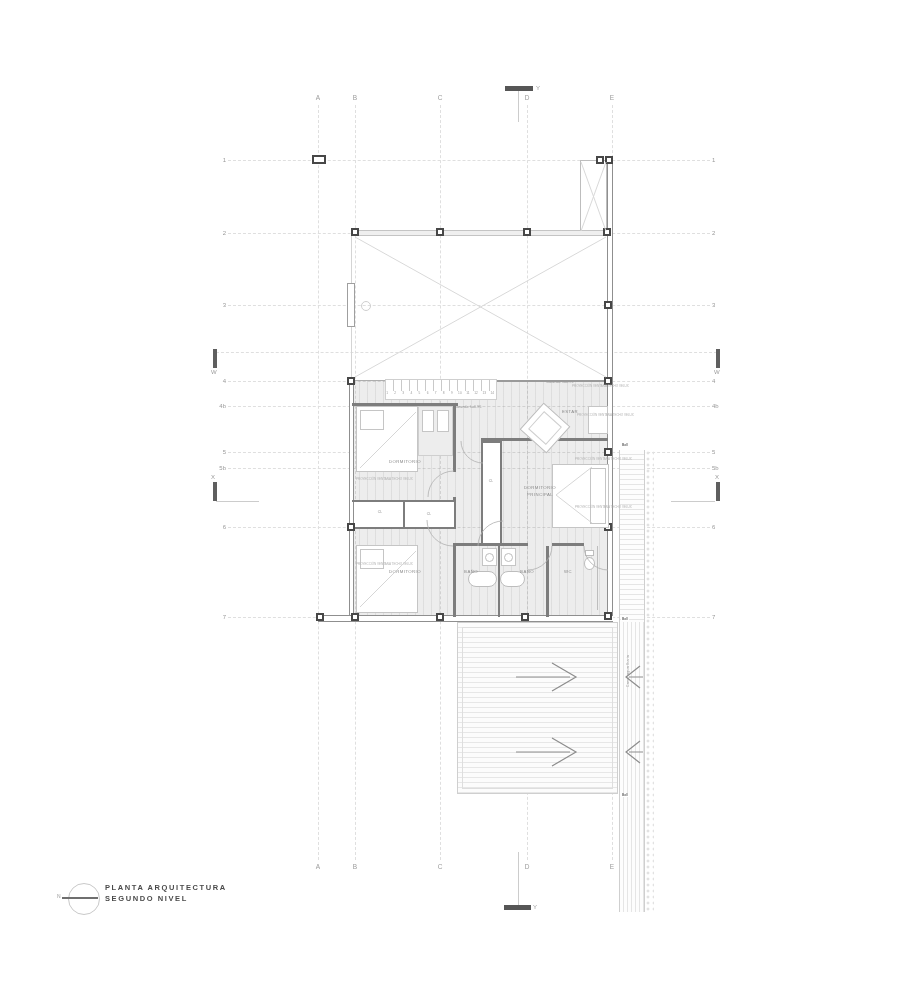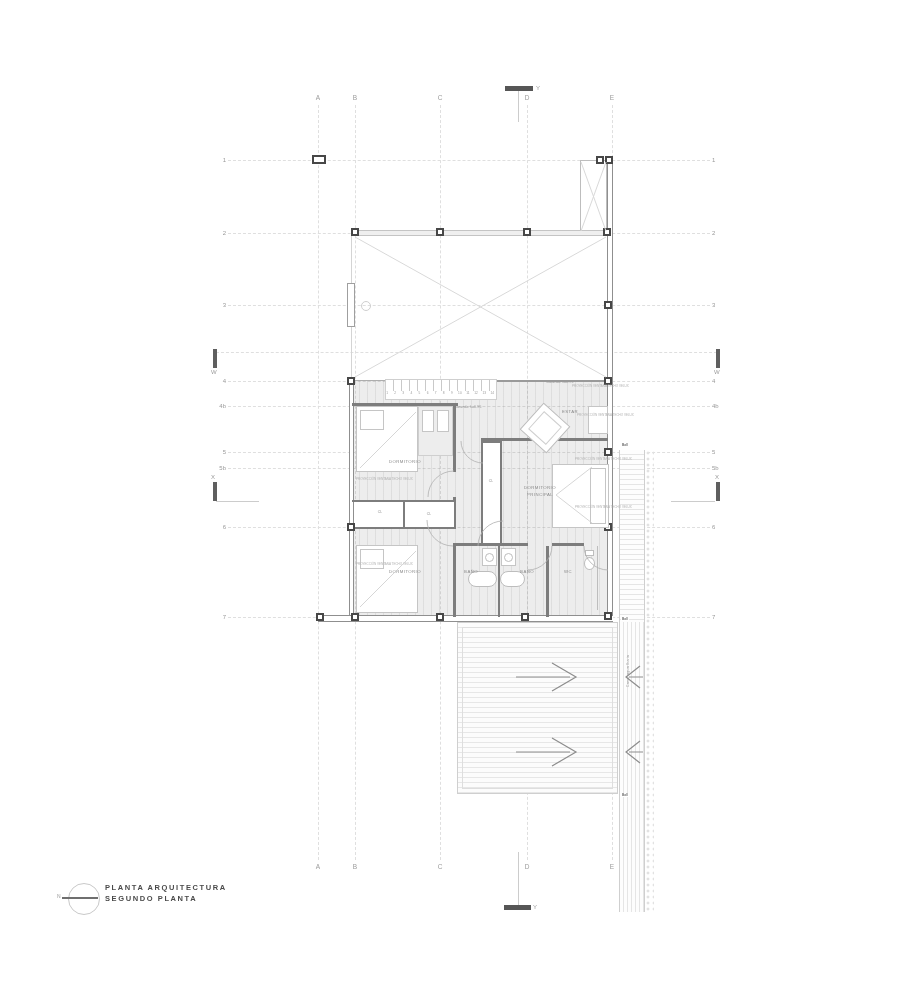--- a/index.html
+++ b/index.html
@@ -265,15 +265,15 @@
       <path d="M516,752 L570,752 M552,738 L576,752 L552,766"></path>
       <path d="M643,677 L629,677 M640,666 L626,677 L640,688"></path>
       <path d="M643,752 L629,752 M640,741 L626,752 L640,763"></path>
     </g>
   </svg>
 
   <div class="ncircle"></div>
   <div class="nline"></div>
   <span class="nlabel">N</span>
   <div class="title1">PLANTA ARQUITECTURA</div>
-  <div class="title2">SEGUNDO PLANTA</div>
+  <div class="title2">SEGUNDO NIVEL</div>
 
 </div>
 
 </body></html>

